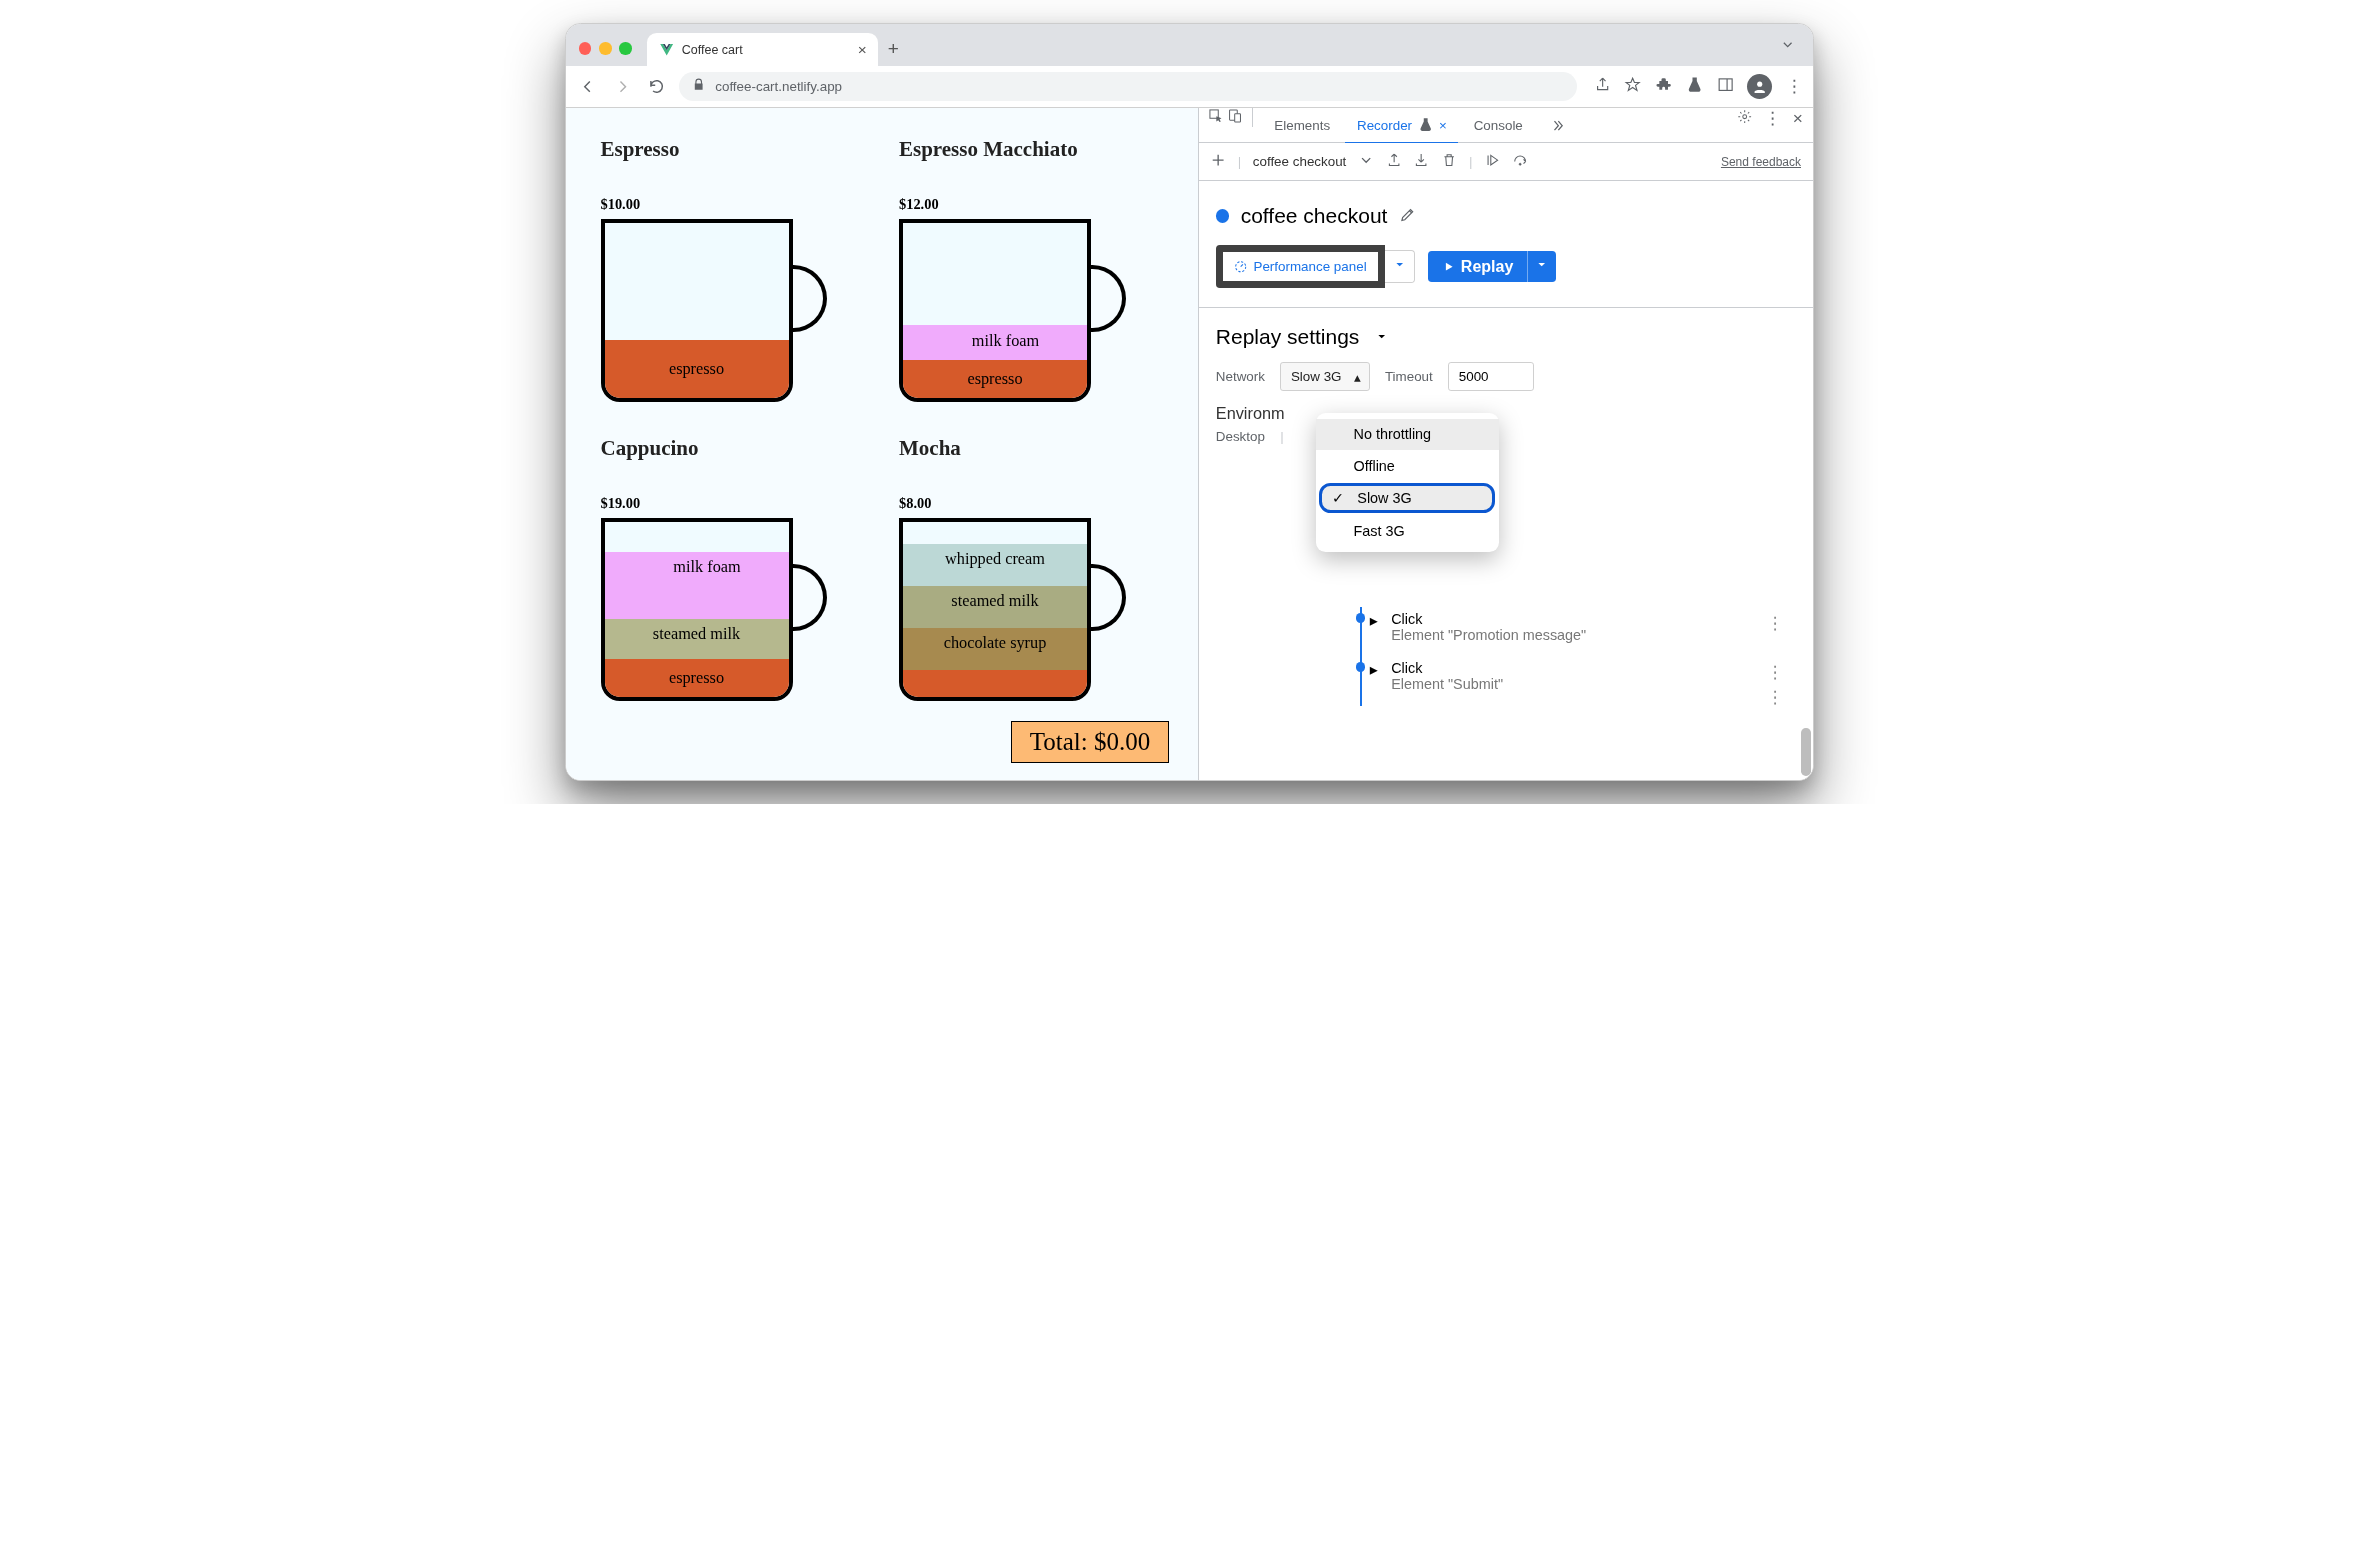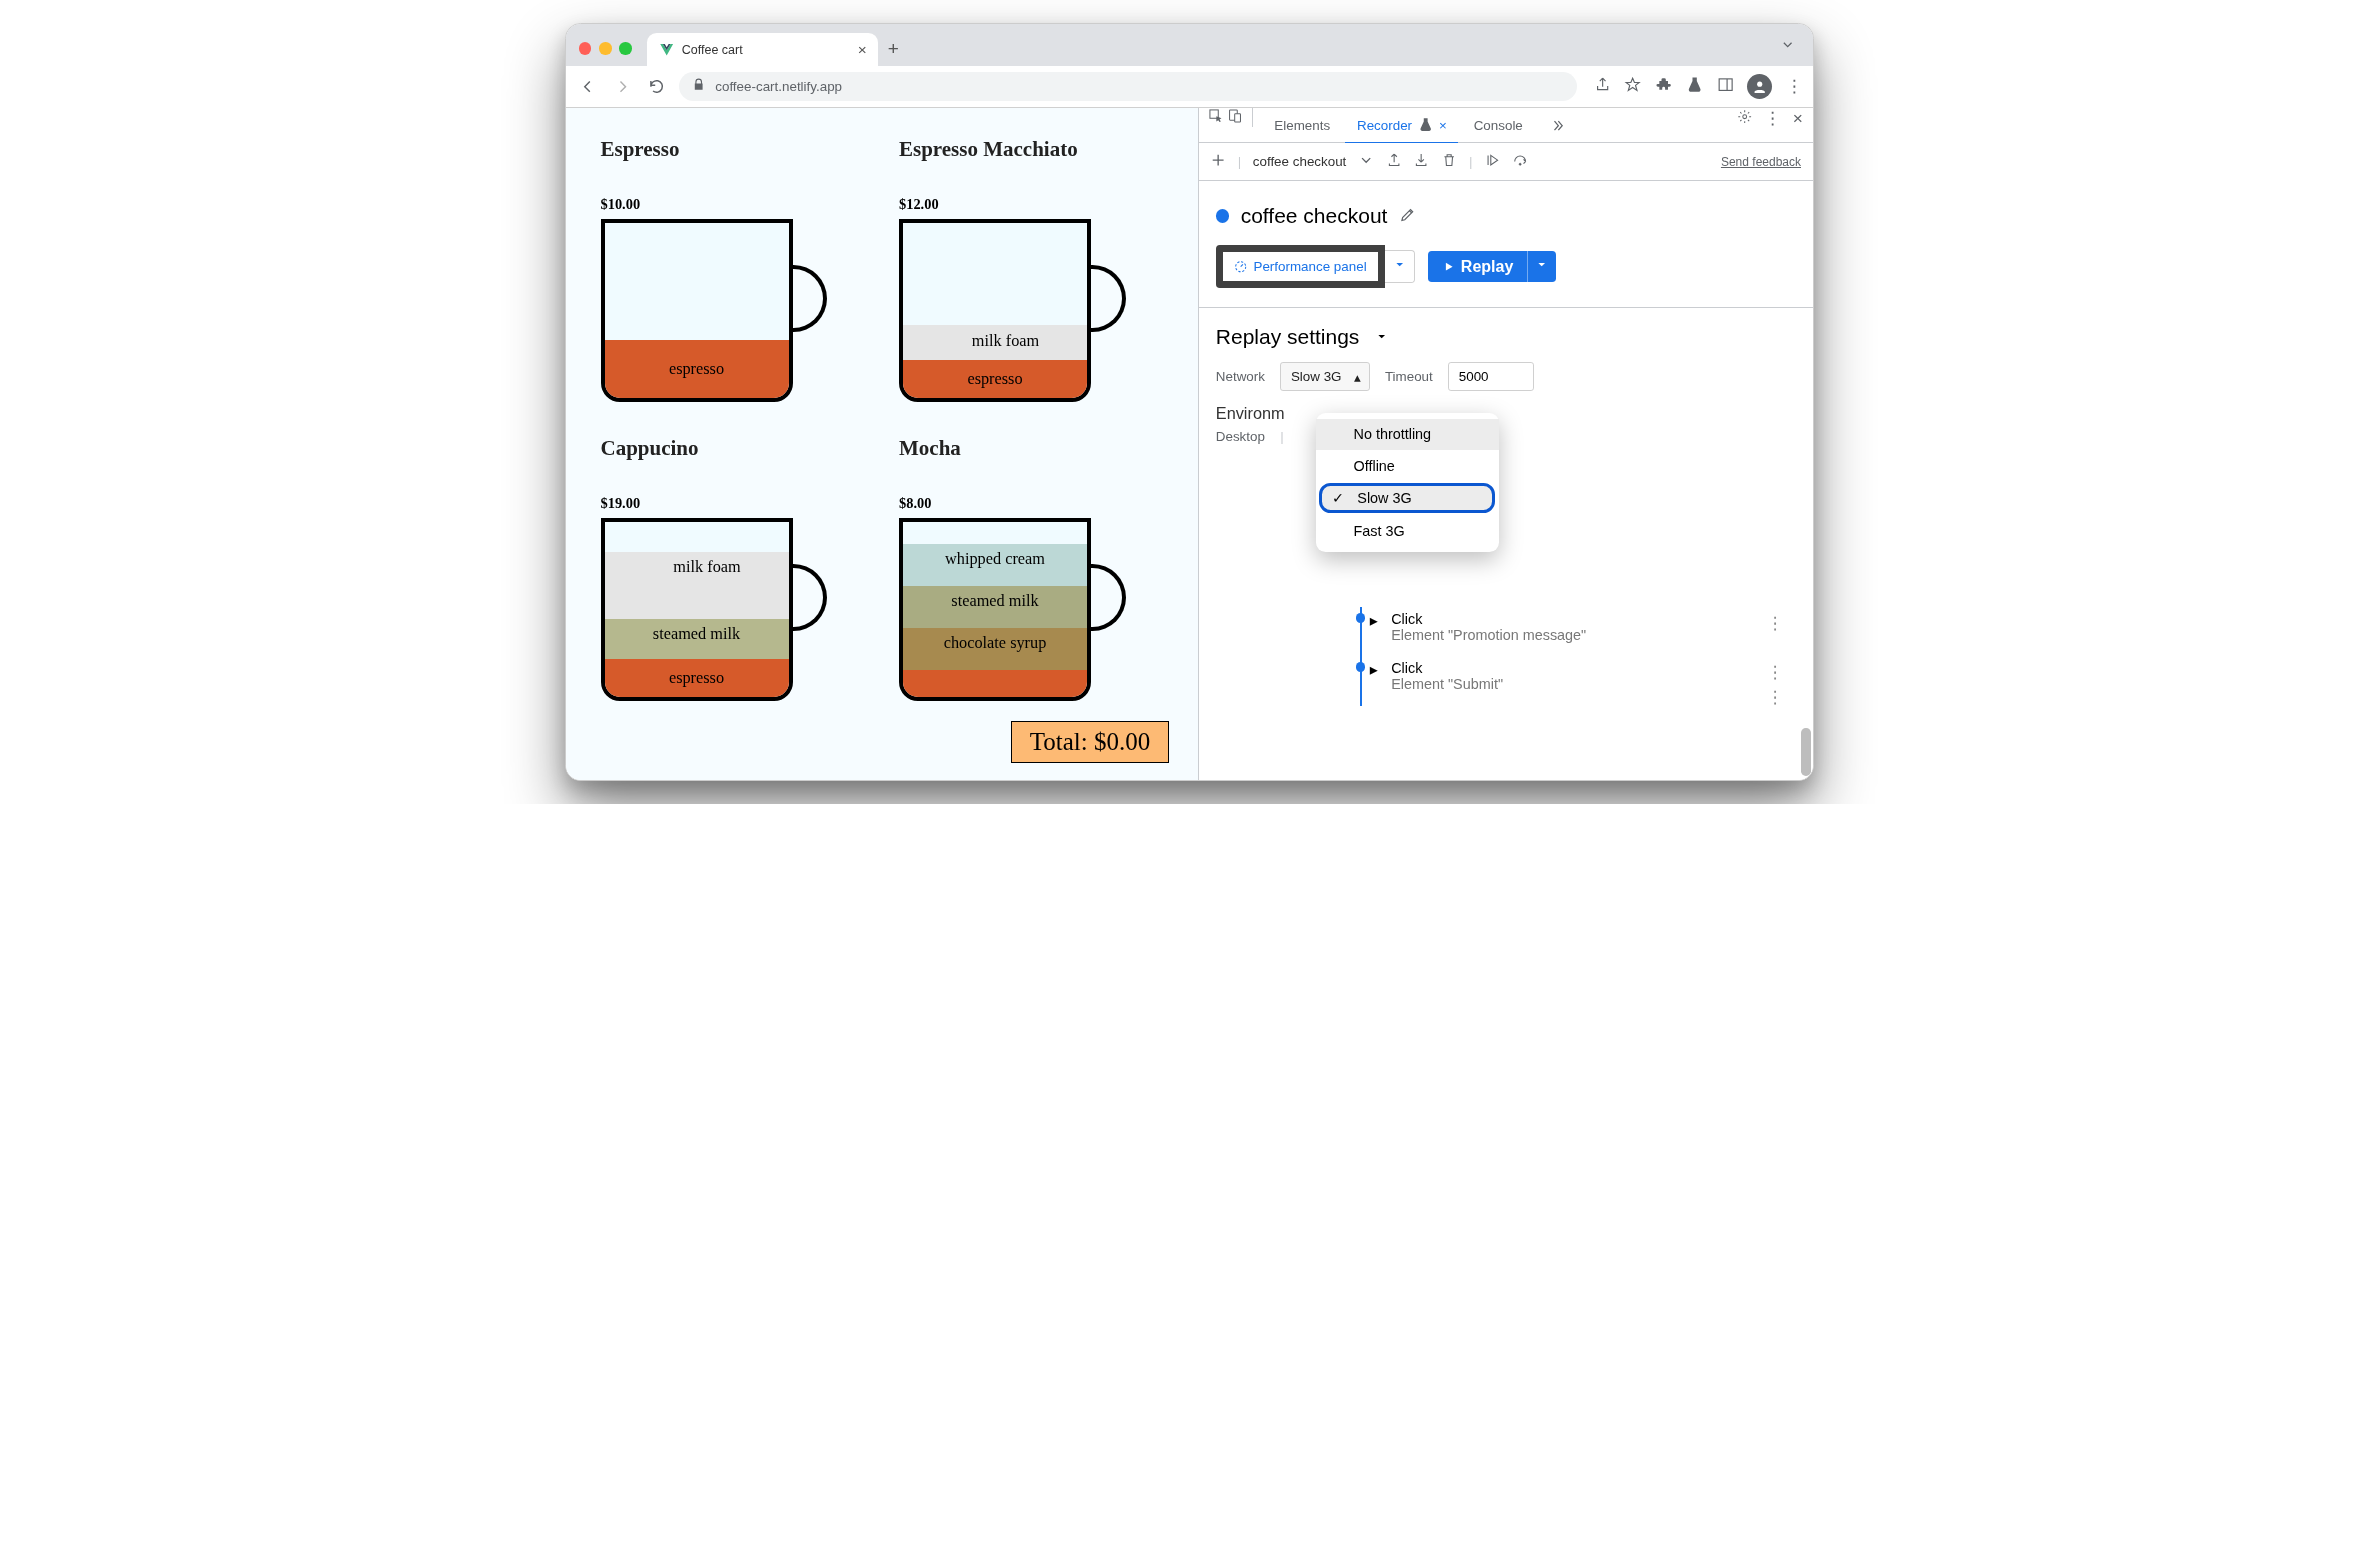--- a/index.html
+++ b/index.html
@@ -82,21 +82,21 @@
     position:absolute; left:0; top:0; width:192px; height:183px;
     border:4.8px solid #000; border-radius:0 0 19px 19px; background:#f0fbff;
     overflow:hidden; display:flex; flex-direction:column; justify-content:flex-end;
   }
   .handle {
     position:absolute; right:-5.8px; top:46px; width:48px; height:67px;
     border:4.8px solid #000; border-left:none; border-radius:0 38px 38px 0;
   }
   .layer { text-align:center; font-family:Georgia,serif; font-size:16.3px; padding:5.8px 0; }
   .l-espresso{background:#d65a2a;height:58px;display:flex;align-items:center;justify-content:center;}
-  .l-milkfoam{background:#e5e5e5;height:35px;padding-left:21px;}
+  .l-milkfoam{background:#f0abfc;height:35px;padding-left:21px;}
   .l-steamed{background:#b5b88e;height:40px;}
   .l-steamed2{background:#a9ac82;height:42px;}
   .l-choco{background:#a78a4f;height:42px;}
   .l-cream{background:#bcd8d6;height:42px;}
   .l-esp-thin{background:#d65a2a;height:38px;display:flex;align-items:center;justify-content:center;}
   .l-esp-tiny{background:#d65a2a;height:27px;}
 
   .total-chip {
     position:absolute; right:29px; bottom:17.3px;
     background:#fdba74; border:1.9px solid #000; padding:5.8px 17.3px;

